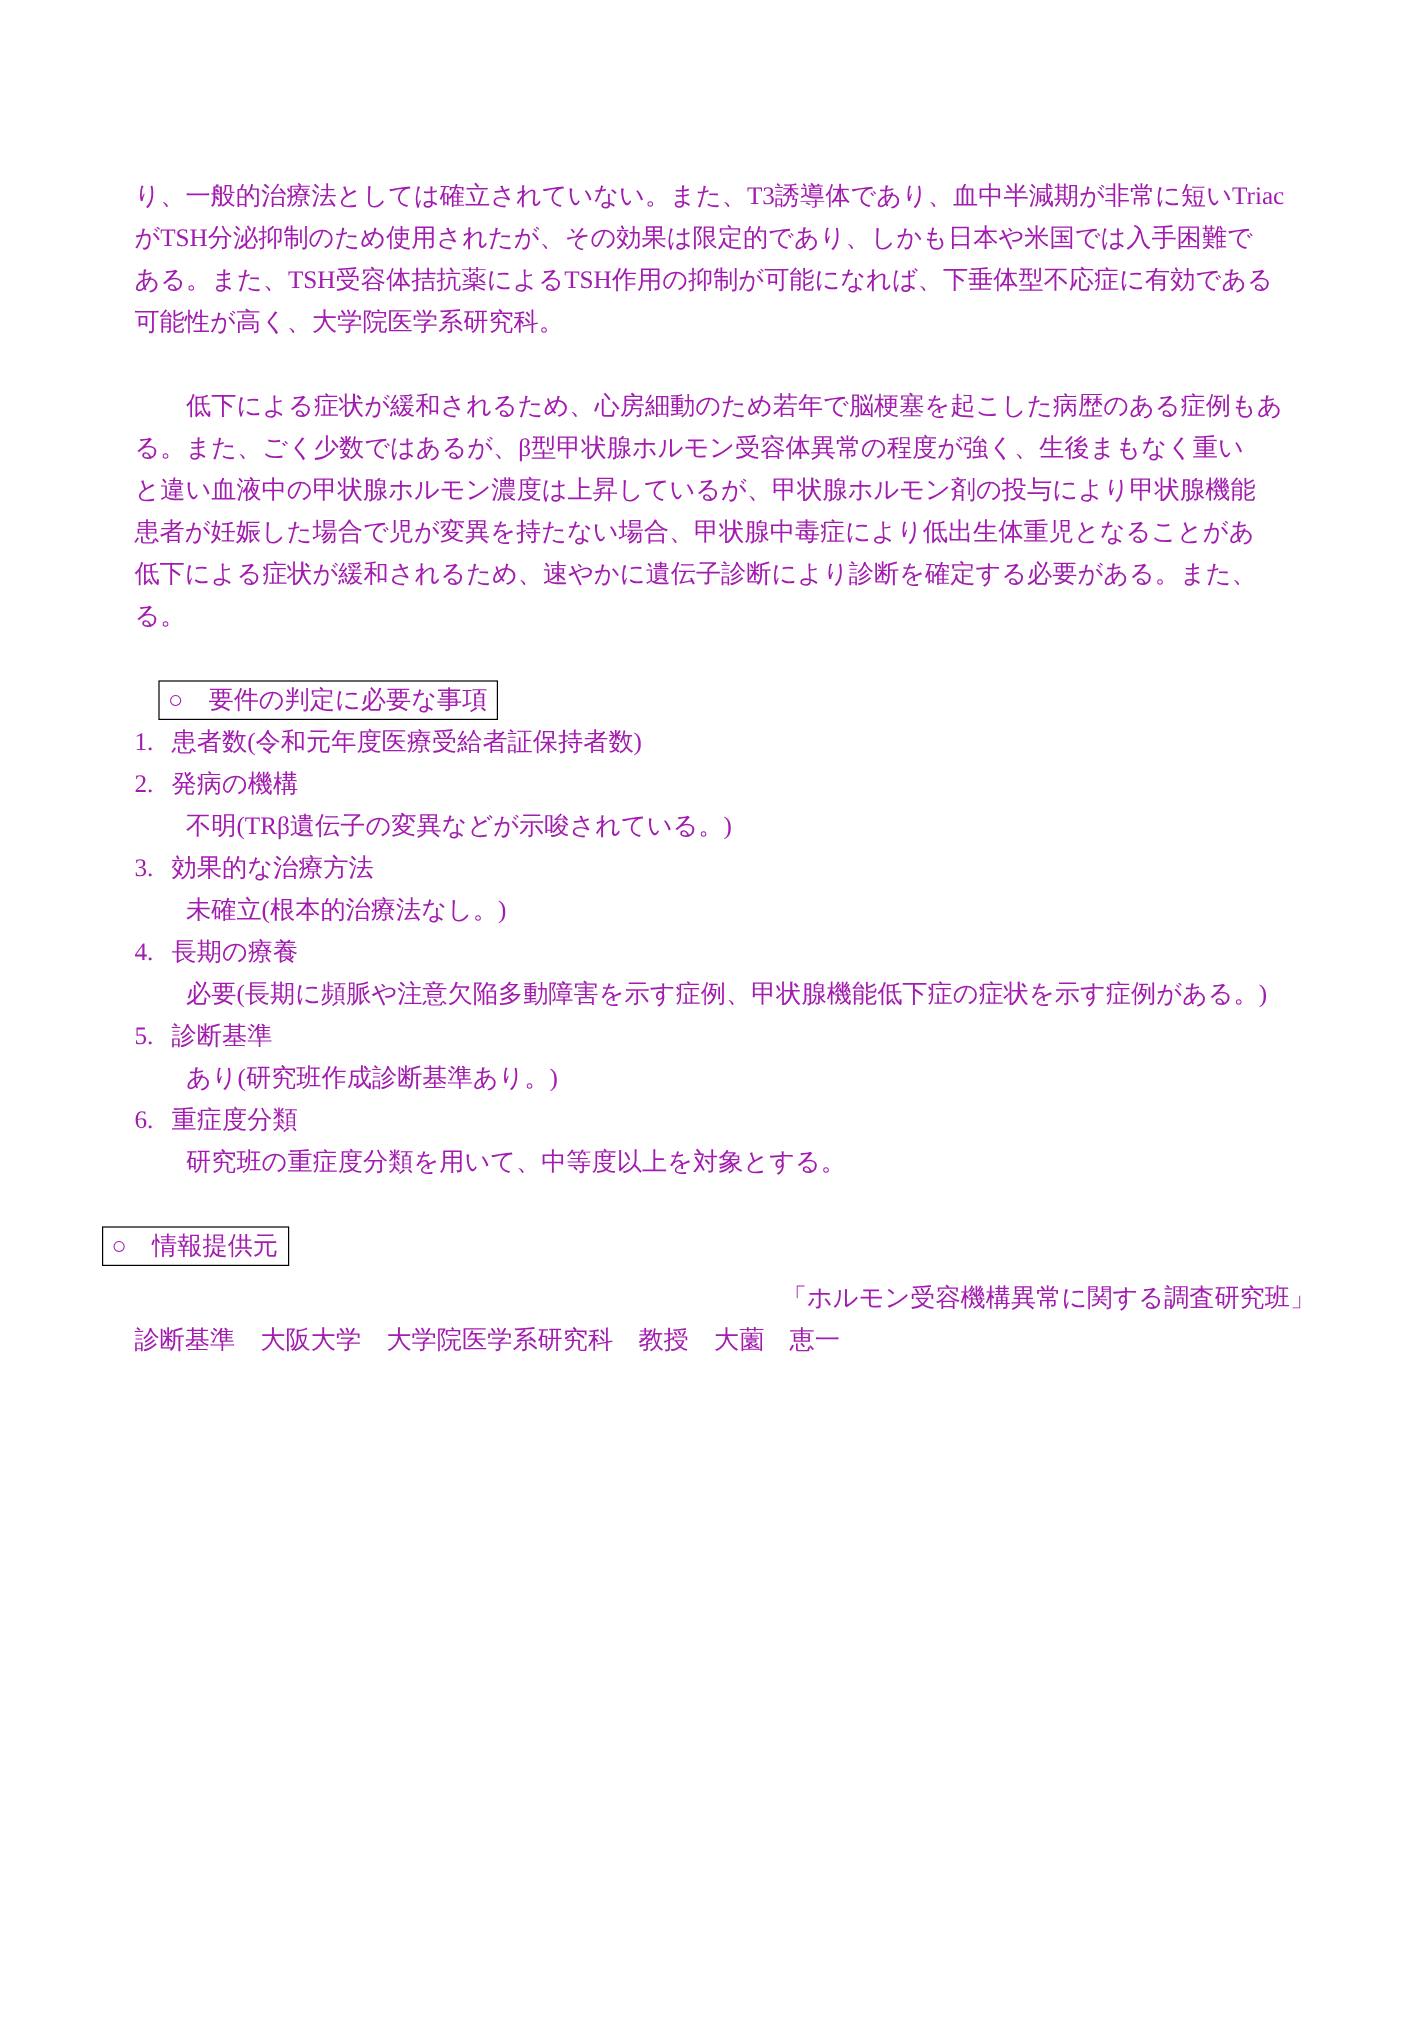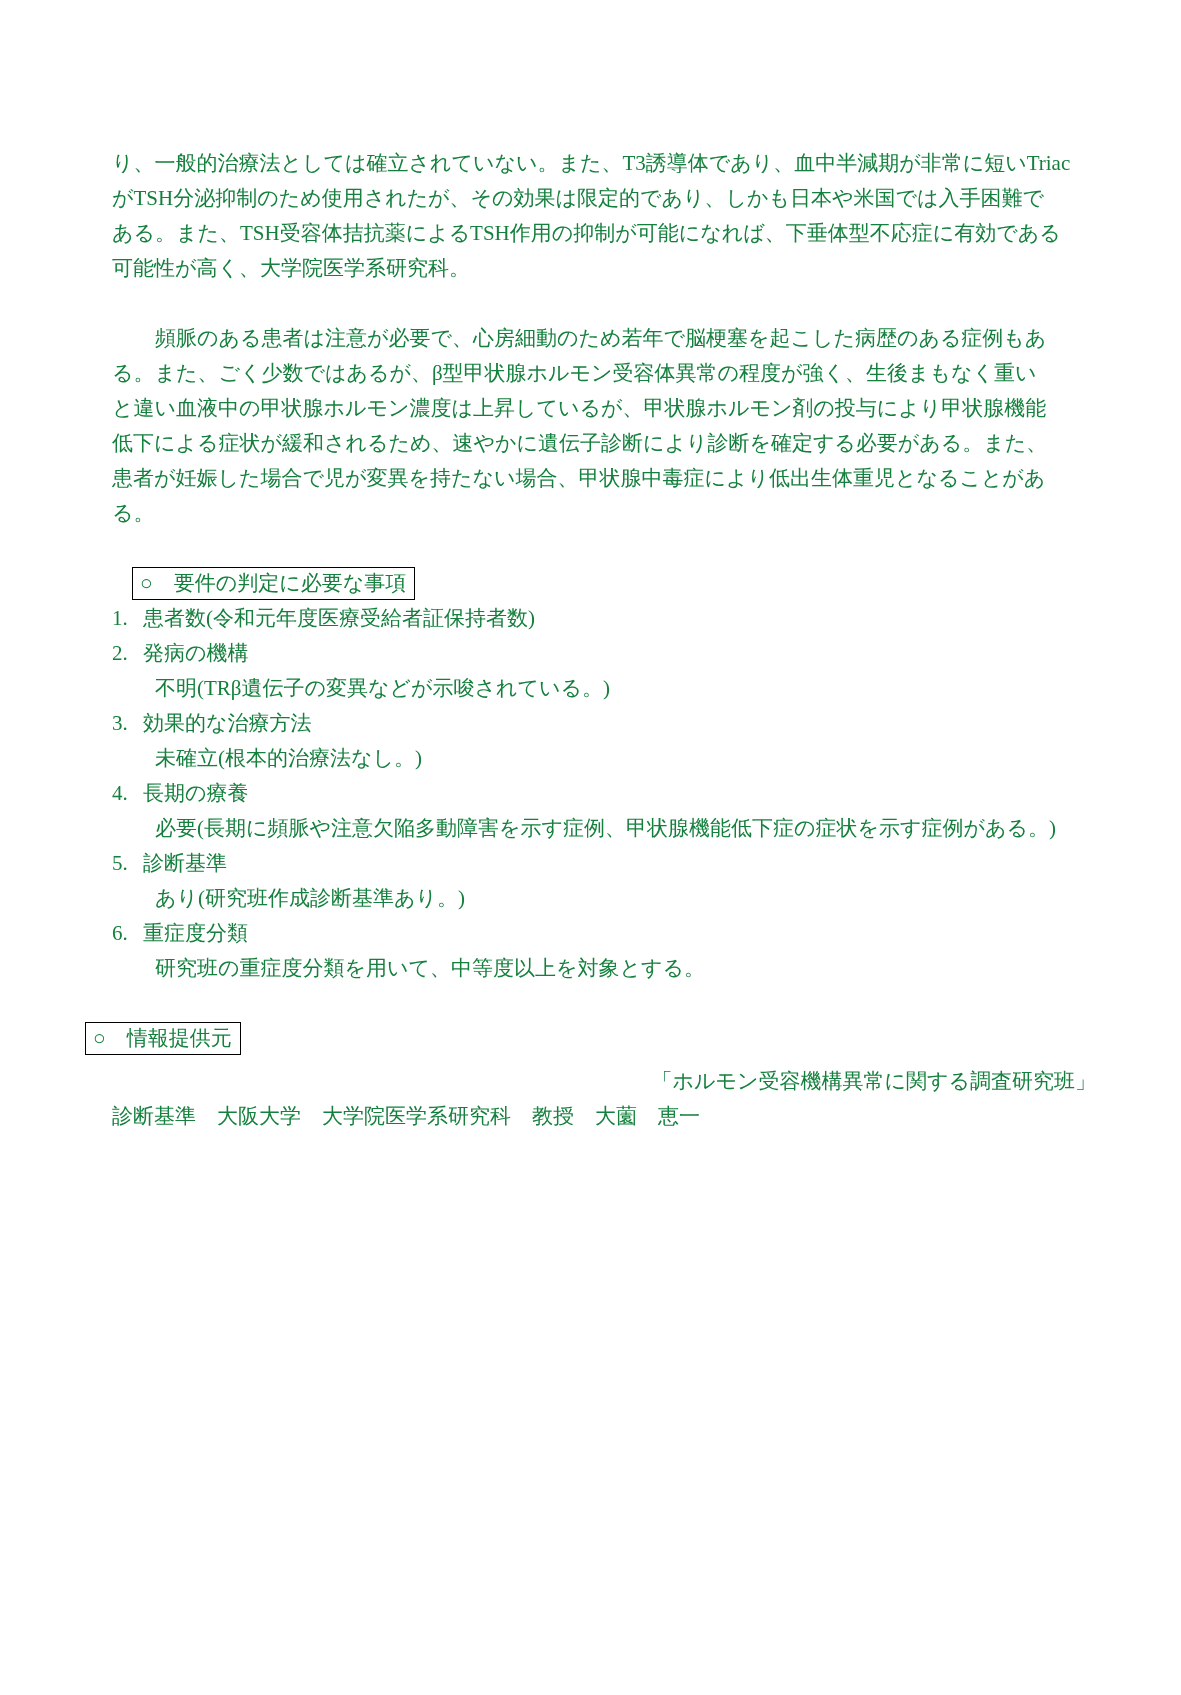--- a/index.html
+++ b/index.html
@@ -5,21 +5,21 @@
   html, body {
     margin: 0;
     padding: 0;
     background: #ffffff;
   }
   .page {
     position: relative;
     width: 1181px;
     height: 1695px;
     background: #ffffff;
-    color: #15803d;
+    color: #a21caf;
     font-family: "Liberation Serif", "DejaVu Serif", serif;
     font-size: 21px;
     box-sizing: border-box;
     padding: 146px 85px 0 112px;
     overflow: hidden;
   }
   .line {
     height: 35px;
     line-height: 35px;
     white-space: nowrap;
@@ -76,25 +76,25 @@
   <div>
     <div class="line">り、一般的治療法としては確立されていない。また、T3誘導体であり、血中半減期が非常に短いTriac</div>
     <div class="line">がTSH分泌抑制のため使用されたが、その効果は限定的であり、しかも日本や米国では入手困難で</div>
     <div class="line">ある。また、TSH受容体拮抗薬によるTSH作用の抑制が可能になれば、下垂体型不応症に有効である</div>
     <div class="line">可能性が高く、大学院医学系研究科。</div>
   </div>
 
   <div class="sp"></div>
 
   <div>
-    <div class="line indent">頻脈のある患者は注意が必要で、心房細動のため若年で脳梗塞を起こした病歴のある症例もあ</div>
+    <div class="line indent">低下による症状が緩和されるため、心房細動のため若年で脳梗塞を起こした病歴のある症例もあ</div>
     <div class="line">る。また、ごく少数ではあるが、β型甲状腺ホルモン受容体異常の程度が強く、生後まもなく重い</div>
     <div class="line">と違い血液中の甲状腺ホルモン濃度は上昇しているが、甲状腺ホルモン剤の投与により甲状腺機能</div>
+    <div class="line">患者が妊娠した場合で児が変異を持たない場合、甲状腺中毒症により低出生体重児となることがあ</div>
     <div class="line">低下による症状が緩和されるため、速やかに遺伝子診断により診断を確定する必要がある。また、</div>
-    <div class="line">患者が妊娠した場合で児が変異を持たない場合、甲状腺中毒症により低出生体重児となることがあ</div>
     <div class="line">る。</div>
   </div>
 
   <div class="sp"></div>
 
   <div class="box-row req">
     <span class="titled-box">
         <span class="marker">○</span>
         <span>要件の判定に必要な事項</span>
       </span>

